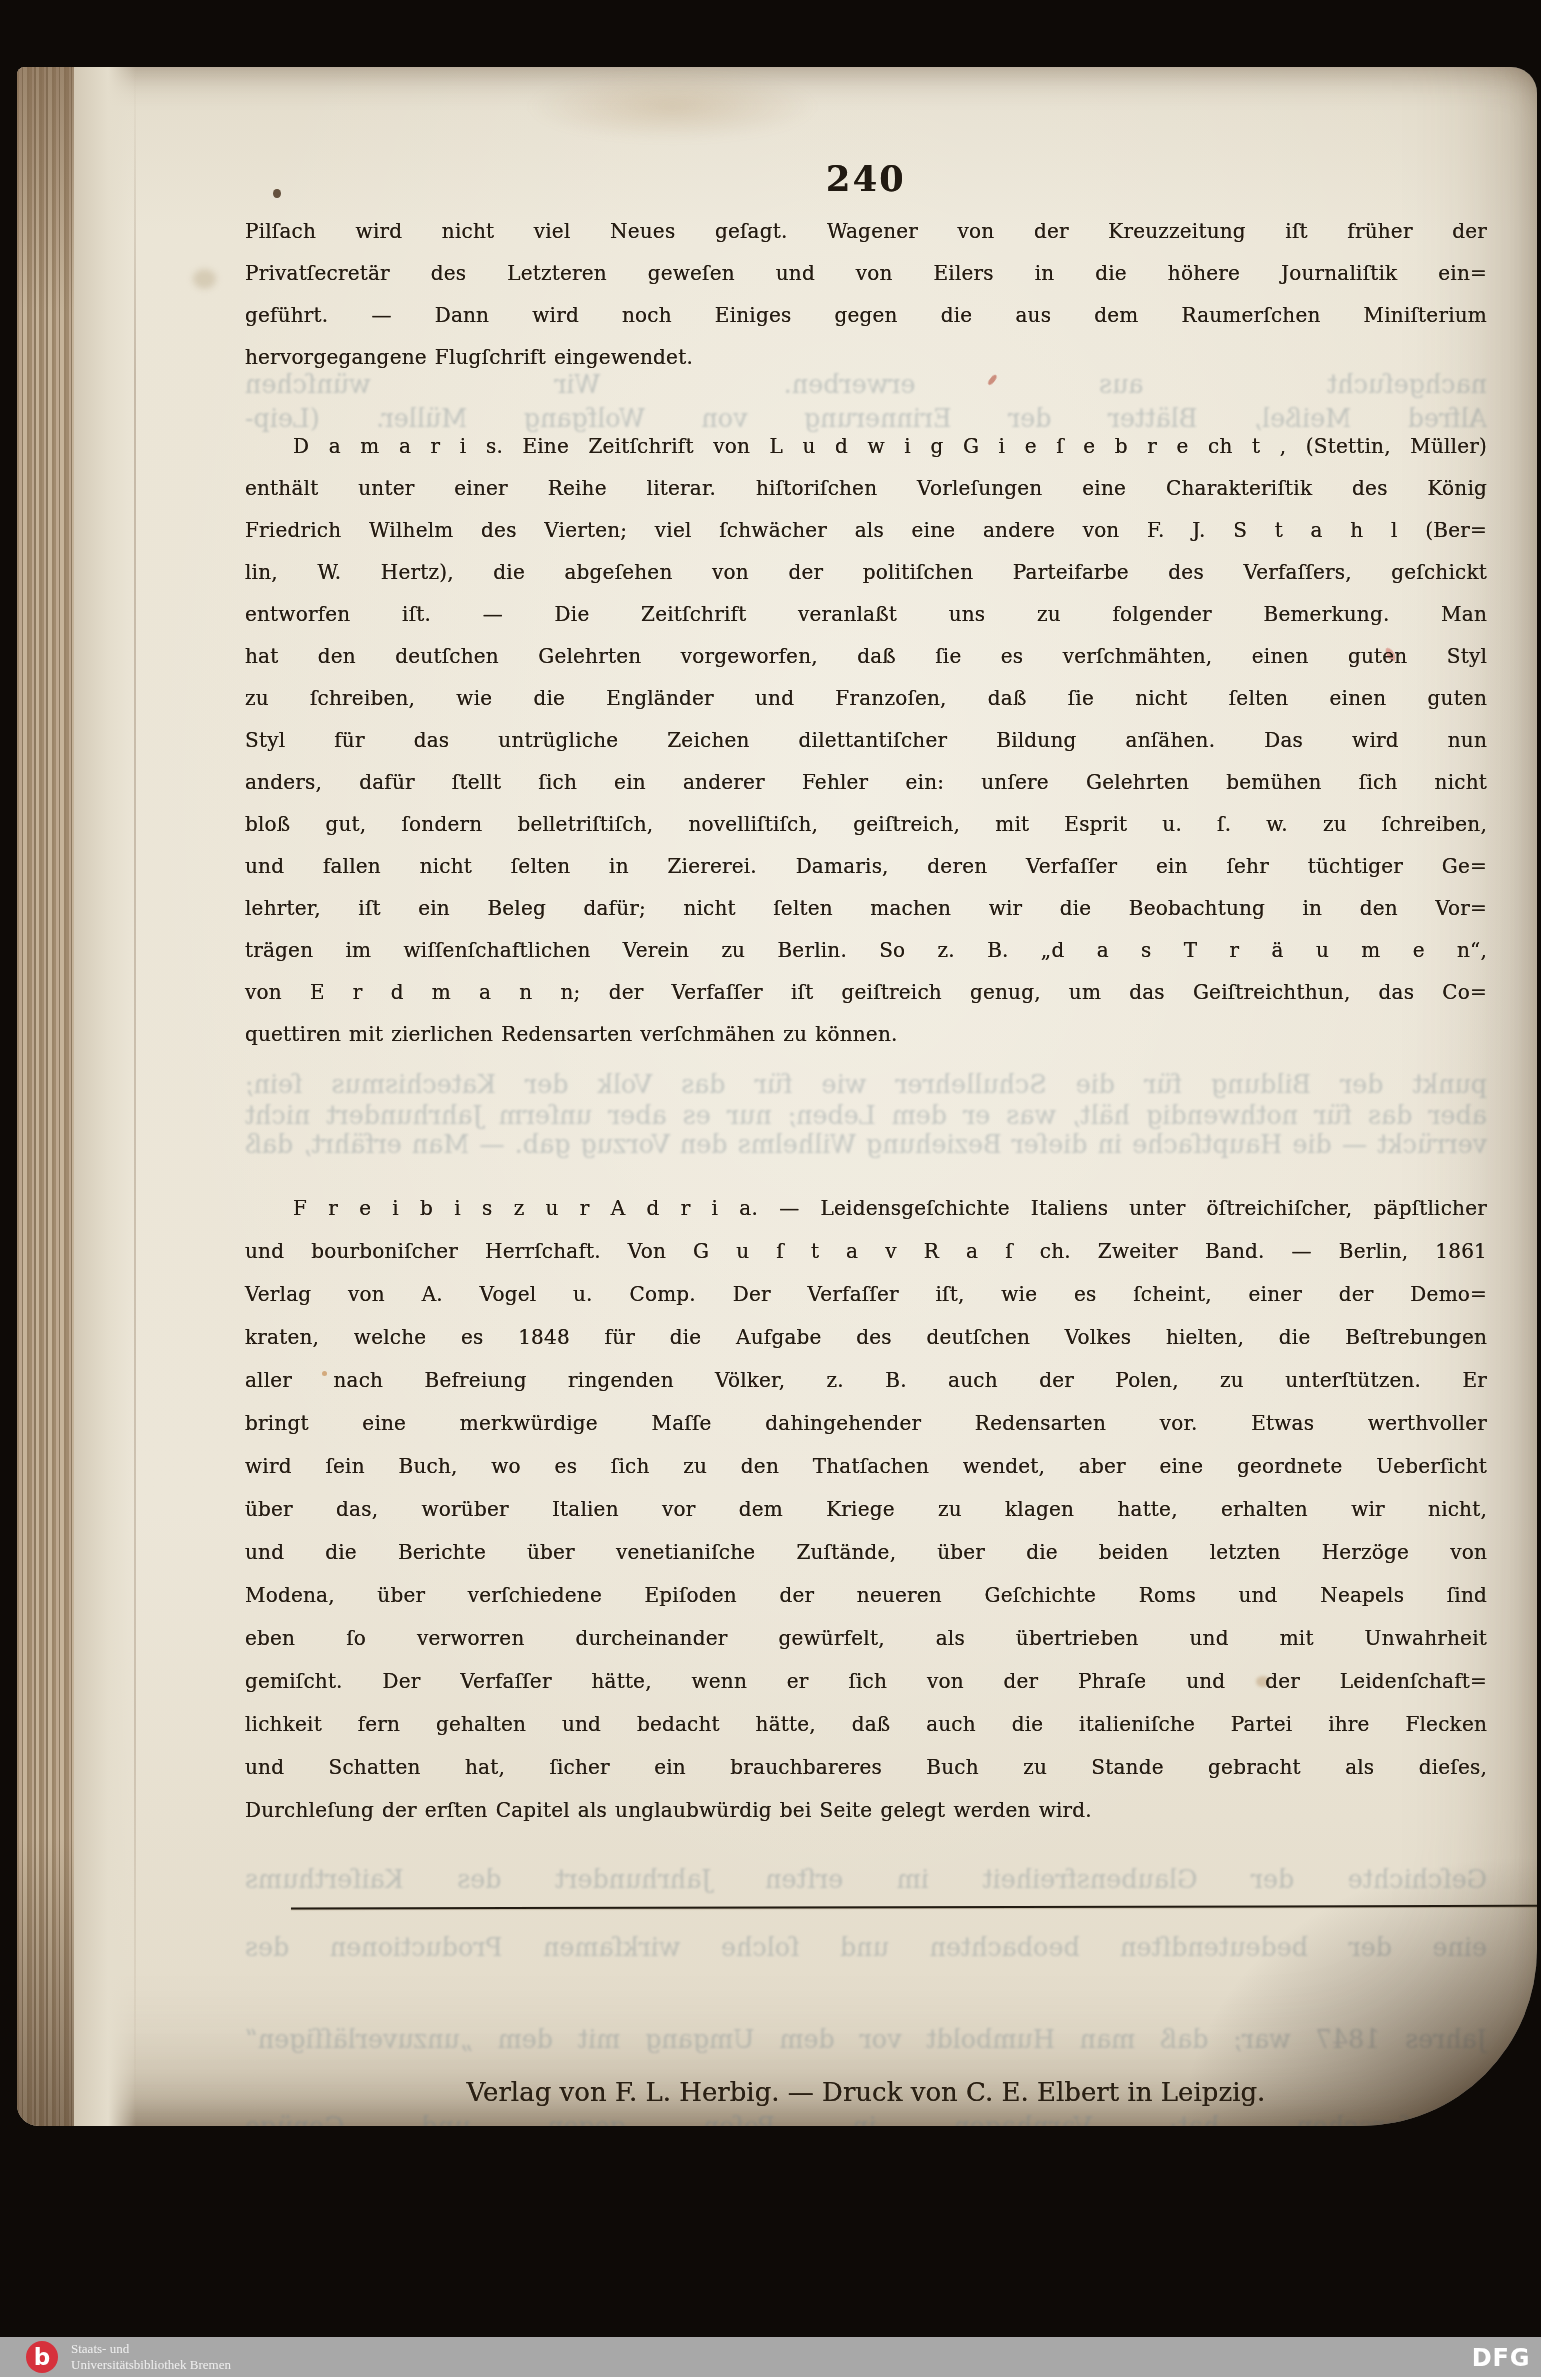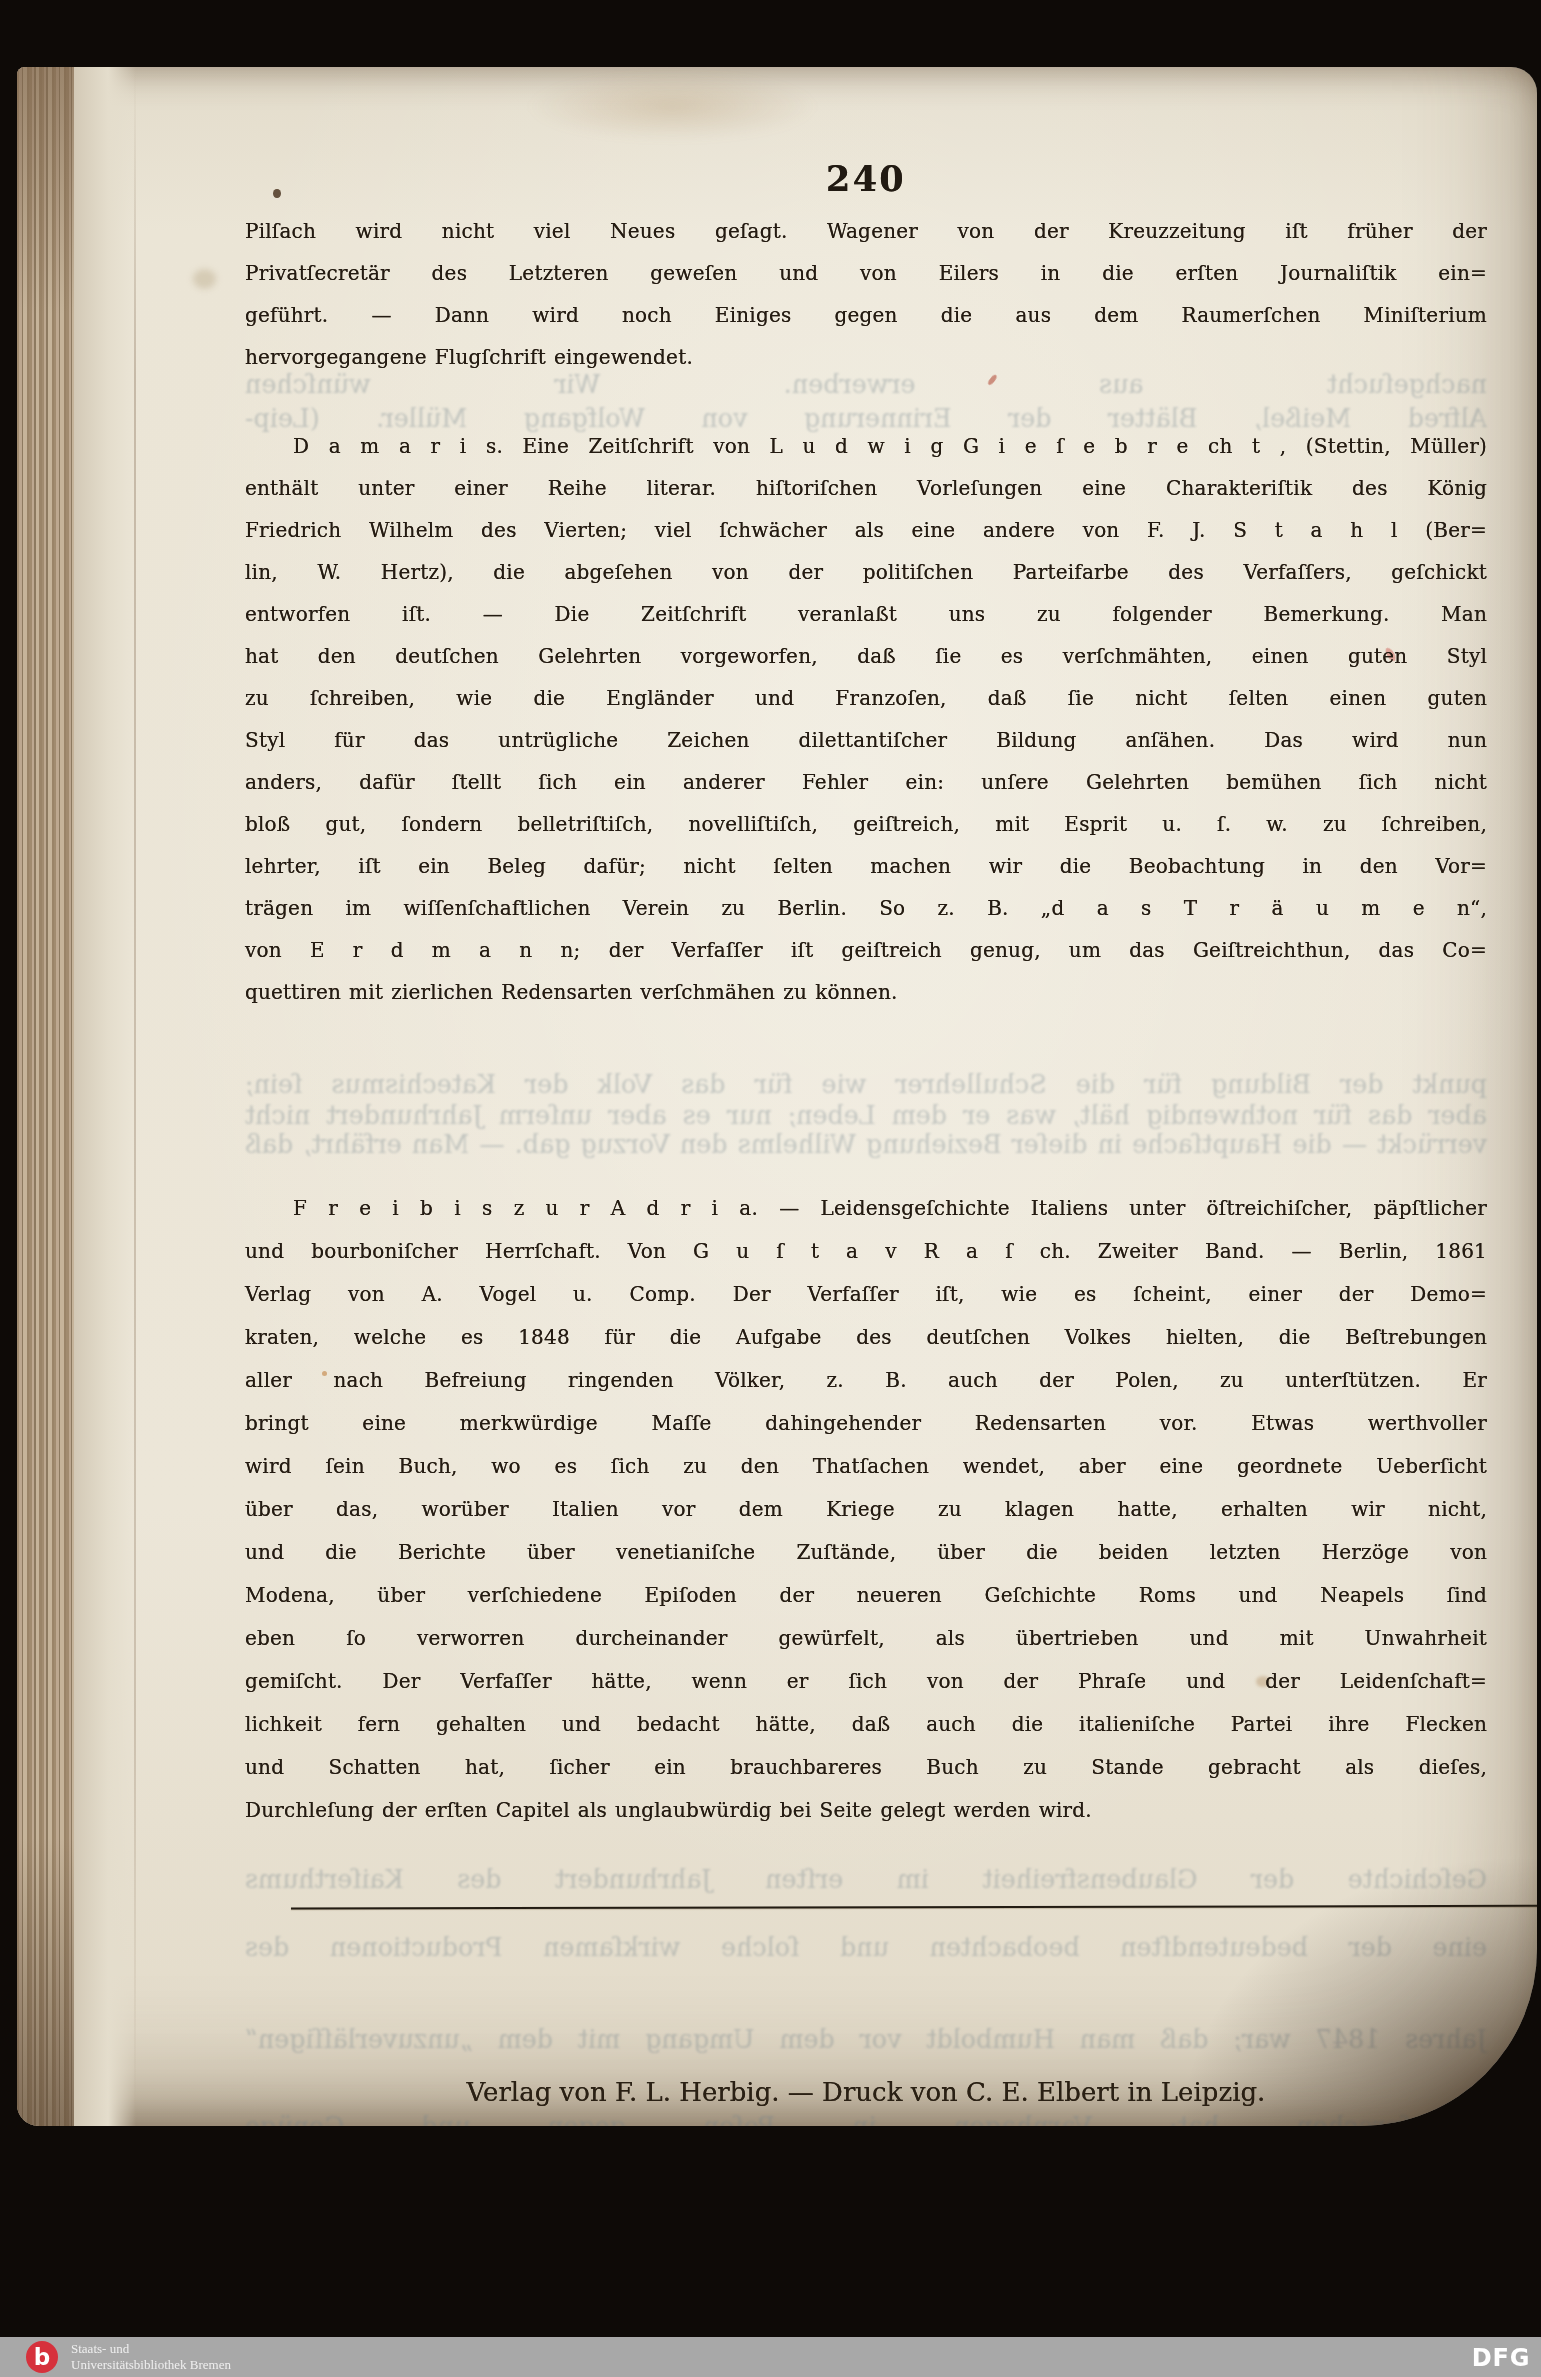--- a/index.html
+++ b/index.html
@@ -93,36 +93,37 @@
     <div class="stain fleck-tan"></div>
 
     <div class="content">
       <div class="pagenum">240</div>
 
       <div class="bleed" style="top:302px">nachgeſucht aus erwerben.  Wir wünſchen</div>
       <div class="bleed" style="top:336px">Alfred Meißel, Blätter der Erinnerung von Wolfgang Müller. (Leip-</div>
 
       <div class="para p1">
           <div class="tline">Pilſach wird nicht viel Neues geſagt.  Wagener von der Kreuzzeitung iſt früher der</div>
-          <div class="tline">Privatſecretär des Letzteren geweſen und von Eilers in die erſten Journaliſtik ein=</div>
+          <div class="tline">Privatſecretär des Letzteren geweſen und von Eilers in die höhere Journaliſtik ein=</div>
           <div class="tline">geführt. — Dann wird noch Einiges gegen die aus dem Raumerſchen Miniſterium</div>
           <div class="tline">hervorgegangene Flugſchrift eingewendet.</div>
         </div>
 
       <div class="para p2">
           <div class="tline">D a m a r i s.  Eine Zeitſchrift von L u d w i g  G i e ſ e b r e ch t ,  (Stettin, Müller)</div>
           <div class="tline">enthält unter einer Reihe literar. hiſtoriſchen Vorleſungen eine Charakteriſtik des König</div>
           <div class="tline">Friedrich Wilhelm des Vierten; viel ſchwächer als eine andere von F. J. S t a h l  (Ber=</div>
           <div class="tline">lin, W. Hertz), die abgeſehen von der politiſchen Parteifarbe des Verfaſſers, geſchickt</div>
           <div class="tline">entworfen iſt. —  Die Zeitſchrift veranlaßt uns zu folgender Bemerkung.  Man</div>
           <div class="tline">hat den deutſchen Gelehrten vorgeworfen, daß ſie es verſchmähten, einen guten Styl</div>
           <div class="tline">zu ſchreiben, wie die Engländer und Franzoſen, daß ſie nicht ſelten einen guten</div>
           <div class="tline">Styl für das untrügliche Zeichen dilettantiſcher Bildung anſähen.  Das wird nun</div>
           <div class="tline">anders, dafür ſtellt ſich ein anderer Fehler ein: unſere Gelehrten bemühen ſich nicht</div>
           <div class="tline">bloß gut, ſondern belletriſtiſch, novelliſtiſch, geiſtreich, mit Esprit u. ſ. w. zu ſchreiben,</div>
+          <div class="tline">und fallen nicht ſelten in Ziererei.  Damaris, deren Verfaſſer ein ſehr tüchtiger Ge=</div>
           <div class="tline">lehrter, iſt ein Beleg dafür; nicht ſelten machen wir die Beobachtung in den Vor=</div>
           <div class="tline">trägen im wiſſenſchaftlichen Verein zu Berlin.  So z. B. „d a s  T r ä u m e n“,</div>
           <div class="tline">von E r d m a n n;  der Verfaſſer iſt geiſtreich genug, um das Geiſtreichthun, das Co=</div>
           <div class="tline">quettiren mit zierlichen Redensarten verſchmähen zu können.</div>
         </div>
 
       <div class="bleed" style="top:1002px">punkt der Bildung für die Schullehrer wie für das Volk der Katechismus ſein;</div>
       <div class="bleed" style="top:1033px">aber das für nothwendig hält, was er dem Leben; nur es aber unſerm Jahrhundert nicht</div>
       <div class="bleed" style="top:1062px">verrückt — die Hauptſache in dieſer Beziehung Wilhelms den Vorzug gab. — Man erfährt, daß W.</div>
 

